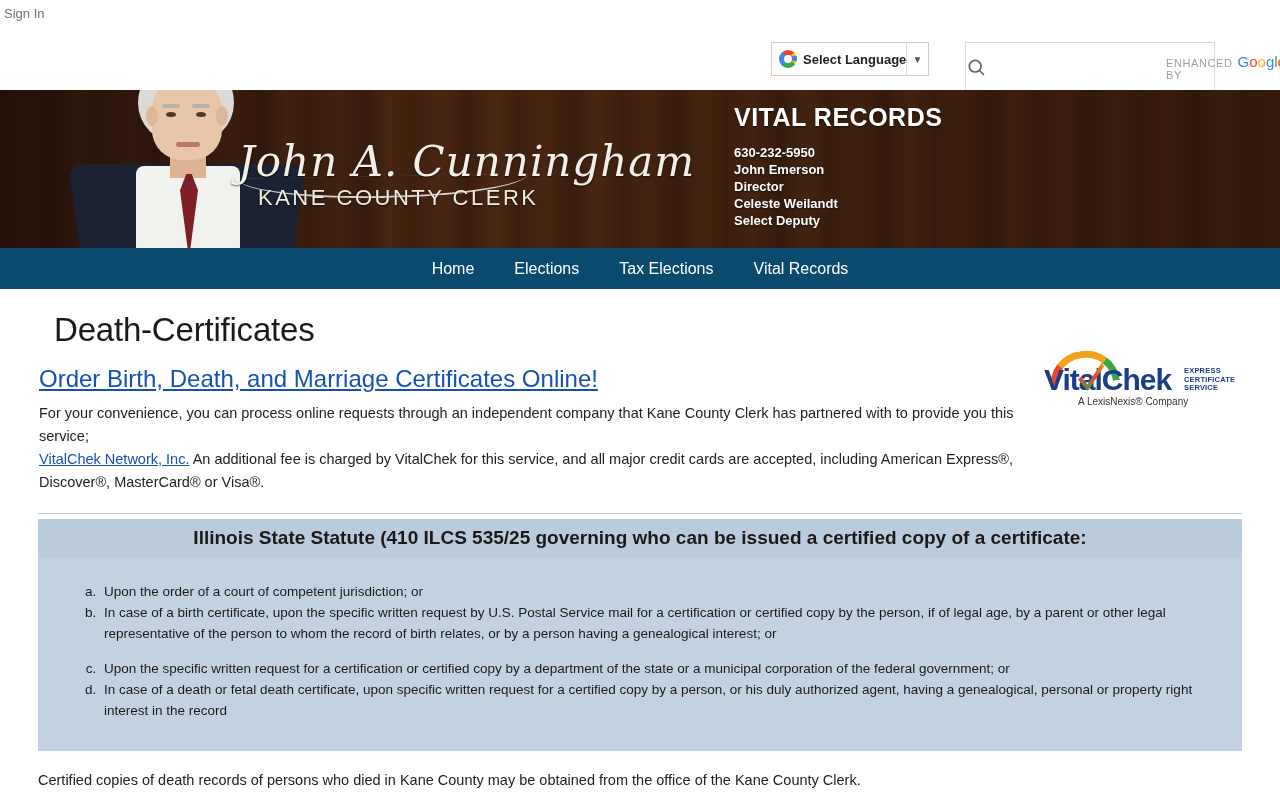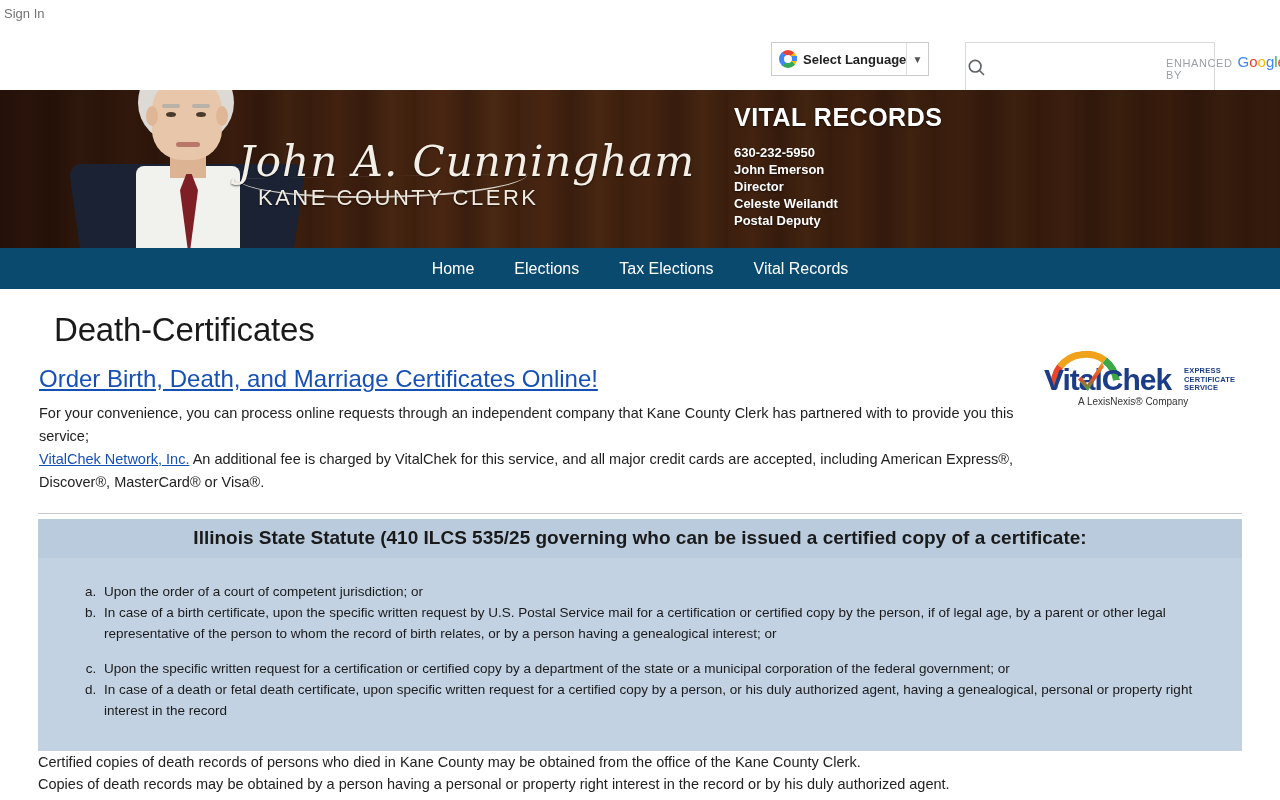--- a/index.html
+++ b/index.html
@@ -237,21 +237,21 @@
     margin: 0 38px 0 38px; padding: 11px 20px 18px 20px;
     background: #c3d2e2;
     font-size: 13.5px; color: #1a1a1a; line-height: 21px;
   }
   .statute-body ol { margin: 12px; padding-left: 30px; }
   .statute-body li { margin-bottom: 0; padding-left: 4px; }
   .statute-body li.gap { margin-top: 14px; }
 
   .tail { margin: 0 38px; }
   .tail p {
-    margin: 0; 
+    margin: 0; padding-top: 18px;
     font-size: 14.5px; color: #222; line-height: 22px;
   }
 </style>
 </head>
 <body>
 
 <div class="page">
 
   <div class="topbar">
     <a class="signin" href="#">Sign In</a>
@@ -299,21 +299,21 @@
     </div>
     <div class="hero-name">John A. Cunningham</div>
     <div class="hero-swoosh"></div>
     <div class="hero-sub">KANE COUNTY CLERK</div>
     <div class="vital-title">VITAL RECORDS</div>
     <div class="contact">
       <div>630-232-5950</div>
       <div>John Emerson</div>
       <div>Director</div>
       <div>Celeste Weilandt</div>
-      <div>Postal Deputy</div>
+      <div>Select Deputy</div>
     </div>
   </div>
 
   <div class="navbar">
     <a class="nav-item" href="#">Home</a>
     <a class="nav-item" href="#">Elections</a>
     <a class="nav-item" href="#">Tax Elections</a>
     <a class="nav-item" href="#">Vital Records</a>
   </div>
 

